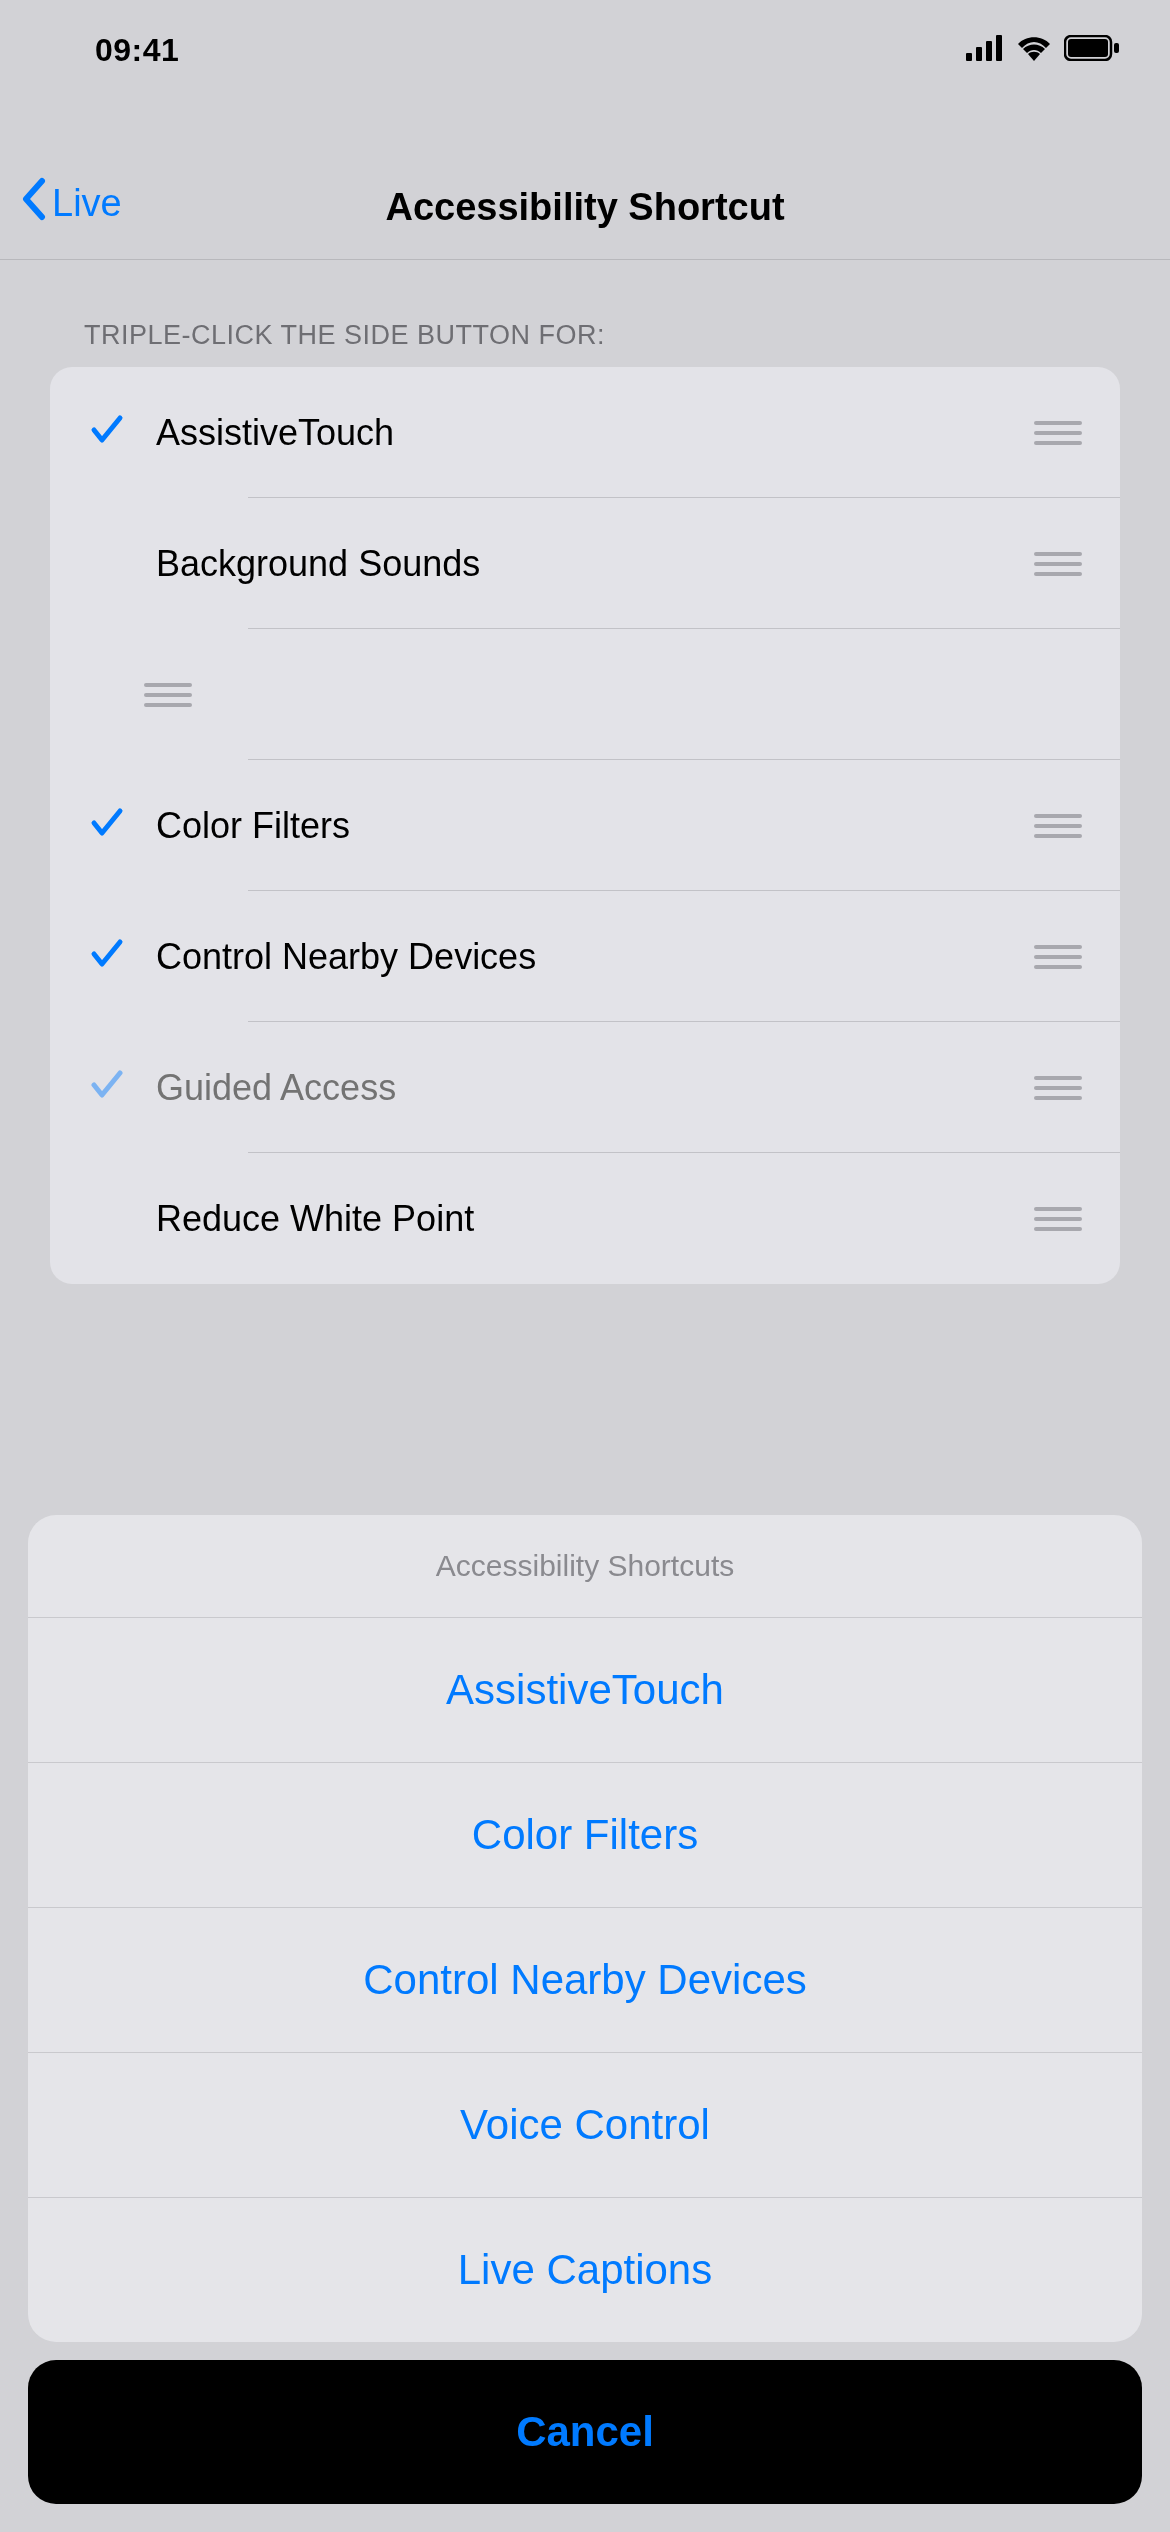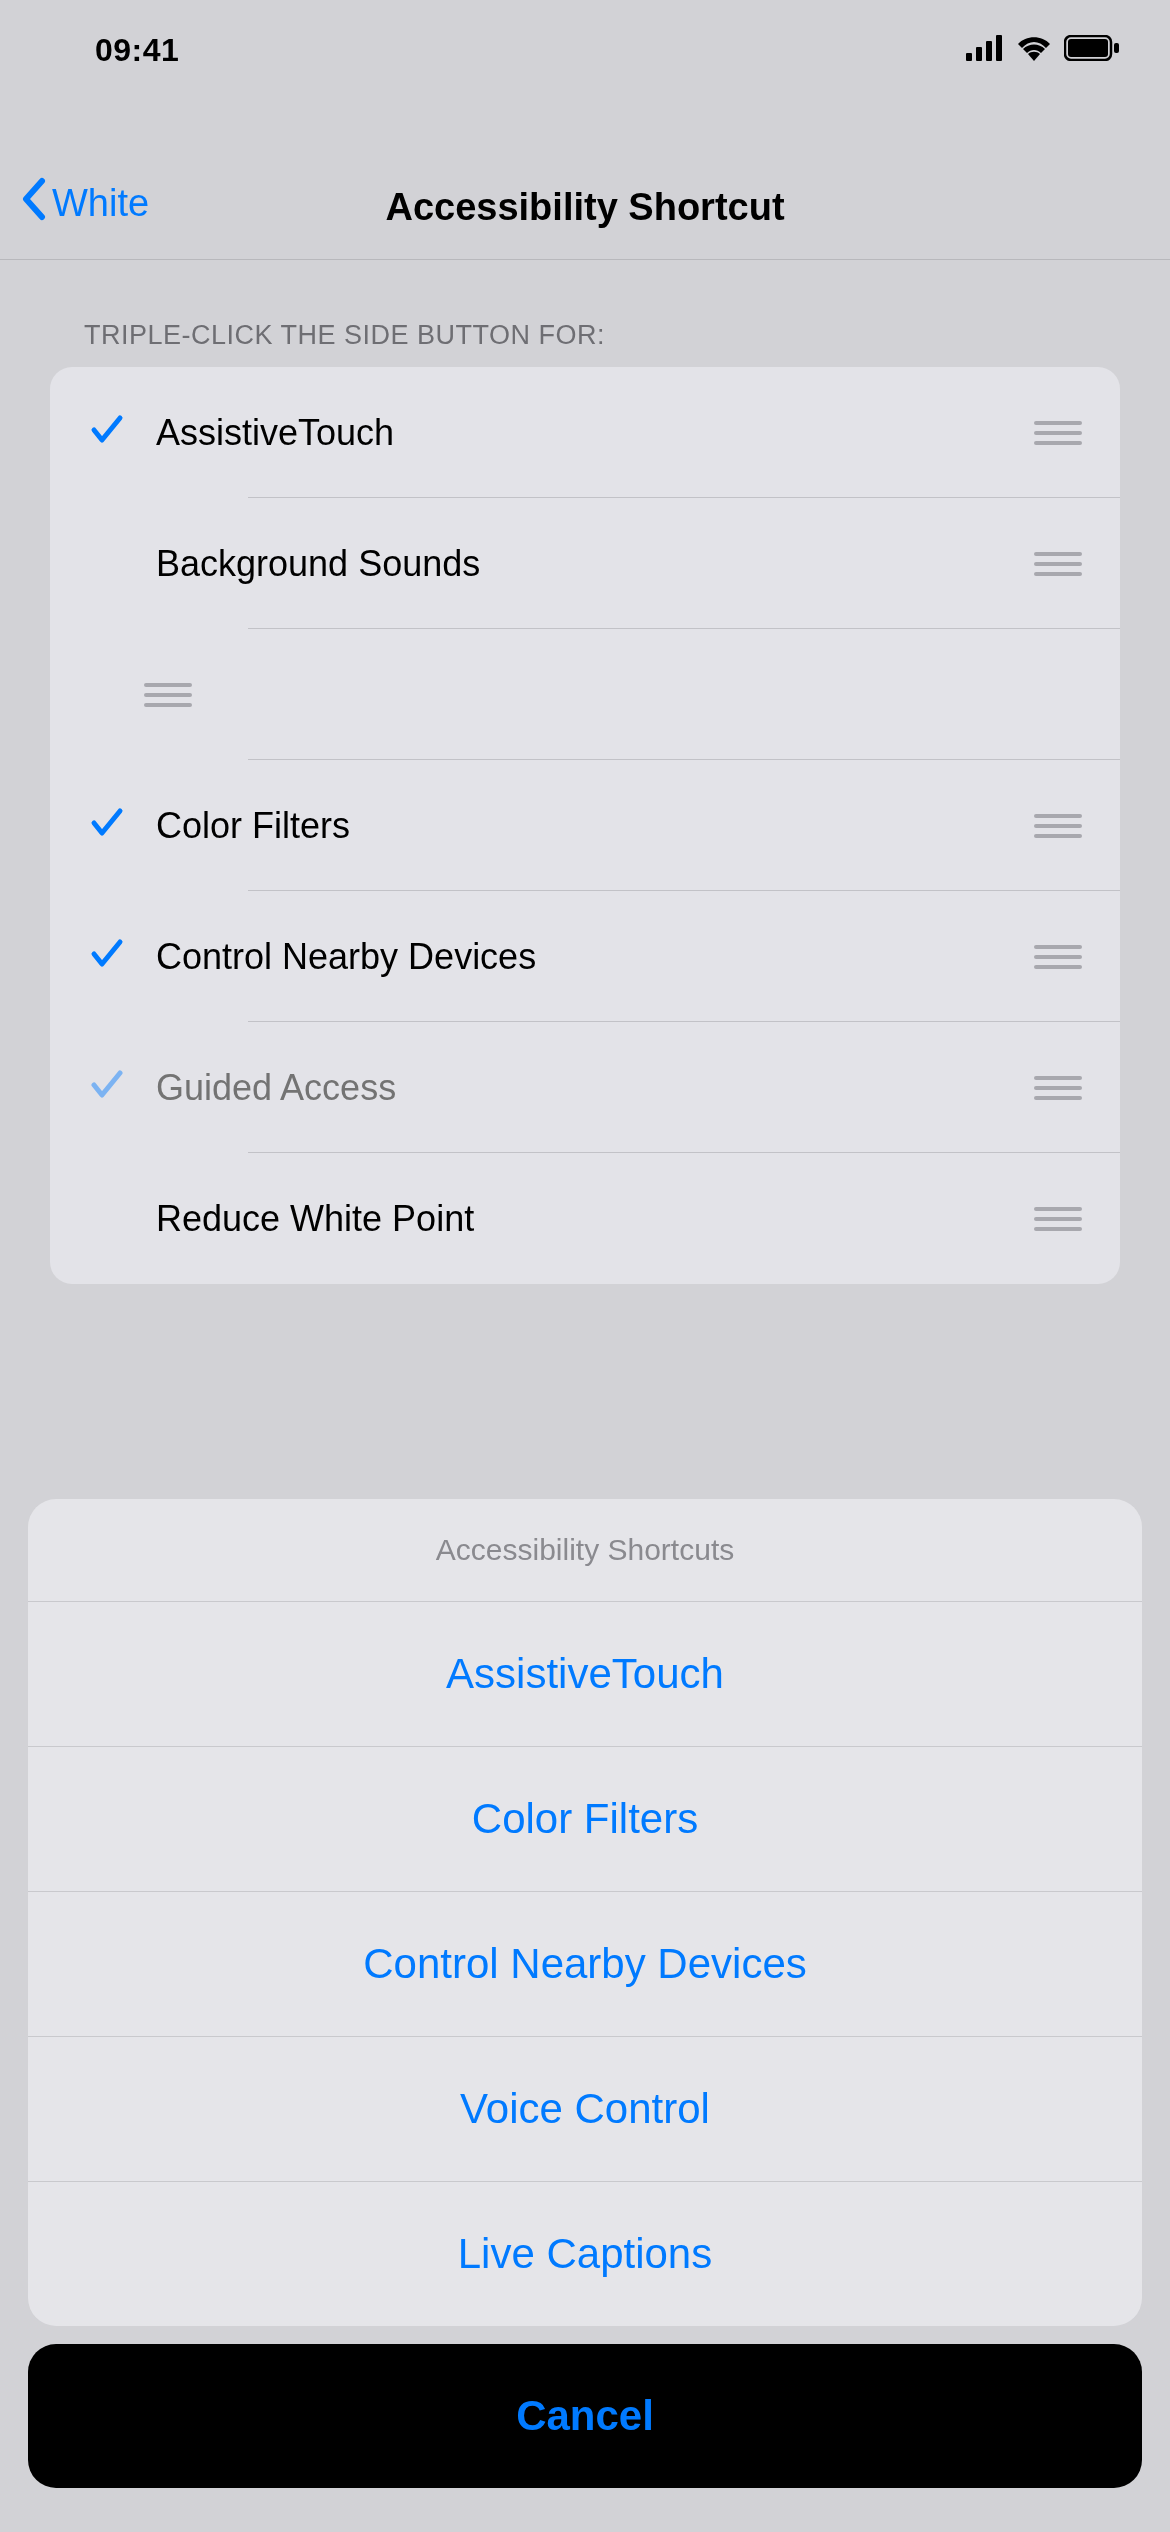--- a/index.html
+++ b/index.html
@@ -123,21 +123,21 @@
       padding-right: 8px;
     }
     .grip span {
       width: 48px;
       height: 4px;
       background: #a8a8ae;
       border-radius: 2px;
     }
     .sheet-wrap {
       position: absolute;
-      bottom: 16px;
+      bottom: 0;
       left: 0;
       right: 0;
       padding: 0 28px 28px 28px;
     }
     .sheet {
       background: rgba(230,230,234,0.94);
       border-radius: 28px;
       overflow: hidden;
       backdrop-filter: blur(20px);
     }
@@ -196,21 +196,21 @@
   </div>
 </div>
 
 <div class="nav-bar">
   <div class="back-btn">
     <span class="back-chevron">
       <svg width="26" height="44" viewBox="0 0 26 44">
           <path d="M22 4 L6 22 L22 40" stroke="#007aff" stroke-width="6" fill="none" stroke-linecap="round" stroke-linejoin="round"></path>
         </svg>
     </span>
-    <span>White</span>
+    <span>Live</span>
   </div>
   <div class="nav-title">Accessibility Shortcut</div>
 </div>
 
 <div class="content">
   <div class="section-header">TRIPLE-CLICK THE SIDE BUTTON FOR:</div>
   <div class="list" id="list">
       <div class="list-row">
         <div class="check-col">
           <span class="check"><svg width="38" height="38" viewBox="0 0 38 38">

